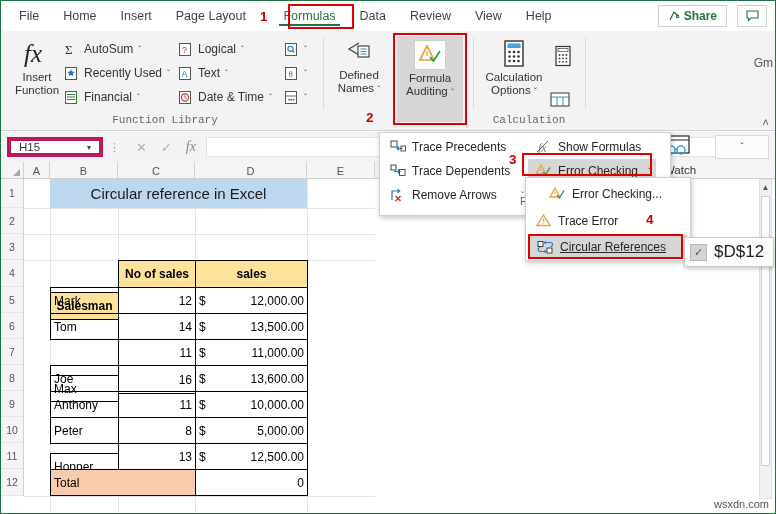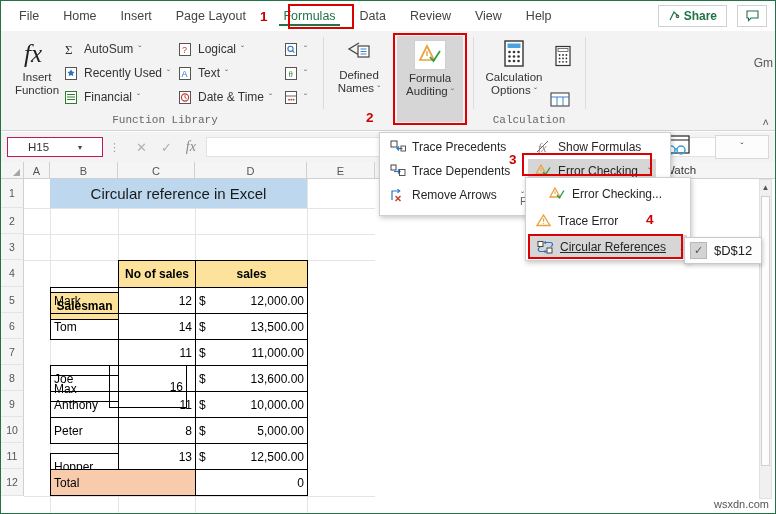--- a/index.html
+++ b/index.html
@@ -102,22 +102,22 @@
   }
 
   
   .fbar {
     position: absolute; left: 0; top: 131px; width: 774px; height: 30px;
     background: #f3f3f3;
     display: flex; align-items: center;
   }
   .namebox {
     margin-left: 6px; width: 96px; height: 20px;
-    background: #fff; border: 1px solid #be185d;
-    display: flex; align-items: center; padding: 0 20px;
+    background: #fff; border: 4px solid #be185d;
+    display: flex; align-items: center; padding: 0 8px;
     font-size: 11.5px; color: #333;
   }
   .namebox .nb-val { flex: 1; }
   .namebox .nb-car { font-size: 8px; color: #444; }
   .fb-dots { margin: 0 6px; color: #999; font-size: 11px; letter-spacing: 0; }
   .fb-btns { display: flex; align-items: center; gap: 14px; padding: 0 10px; }
   .fb-btn { font-size: 13px; color: #b0b0b0; }
   .fb-fx { font-style: italic; font-family: "Liberation Serif", serif; color: #888; font-size: 14px; }
   .fb-input {
     flex: 1; height: 20px; margin-right: 6px;
@@ -221,21 +221,21 @@
     display: flex; align-items: center; gap: 7px;
     padding: 4px 9px 4px 5px;
     z-index: 50;
   }
   .chk {
     width: 17px; height: 17px; background: #d4d4d4;
     border: 1px solid #b8b8b8;
     display: flex; align-items: center; justify-content: center;
     color: #555; font-size: 11px;
   }
-  .tip-txt { font-size: 13px; color: #222; }
+  .tip-txt { font-size: 17px; color: #222; }
 
   
   .vscroll {
     position: absolute; right: 3px; top: 178px;
     width: 13px; height: 320px;
     background: #f0f0f0; border: 1px solid #e0e0e0;
     z-index: 10;
   }
   .vs-up {
     position: absolute; left: 0; top: 0; width: 11px; height: 14px;
@@ -562,21 +562,21 @@
     </div>
 
     <div class="cell body-cell" style="left:49px;  top:177px; width:69px;  height:27px;margin-top:36px;">Max</div>
     <div class="cell body-cell r-align" style="left:117px; top:177px; width:78px; height:27px;">11</div>
     <div class="cell body-cell money" style="left:194px; top:177px; width:113px; height:27px;">
       <span>$</span>
       <span>11,000.00</span>
     </div>
 
     <div class="cell body-cell" style="left:49px;  top:203px; width:69px;  height:27px;">Joe</div>
-    <div class="cell body-cell r-align" style="left:108px; top:203px; width:78px; height:43px;">16</div>
+    <div class="cell body-cell r-align" style="left:117px; top:203px; width:78px; height:29px;">16</div>
     <div class="cell body-cell money" style="left:194px; top:203px; width:113px; height:27px;">
       <span>$</span>
       <span>13,600.00</span>
     </div>
 
     <div class="cell body-cell" style="left:49px;  top:229px; width:69px;  height:27px;">Anthony</div>
     <div class="cell body-cell r-align" style="left:117px; top:229px; width:78px; height:27px;">11</div>
     <div class="cell body-cell money" style="left:194px; top:229px; width:113px; height:27px;">
       <span>$</span>
       <span>10,000.00</span>

